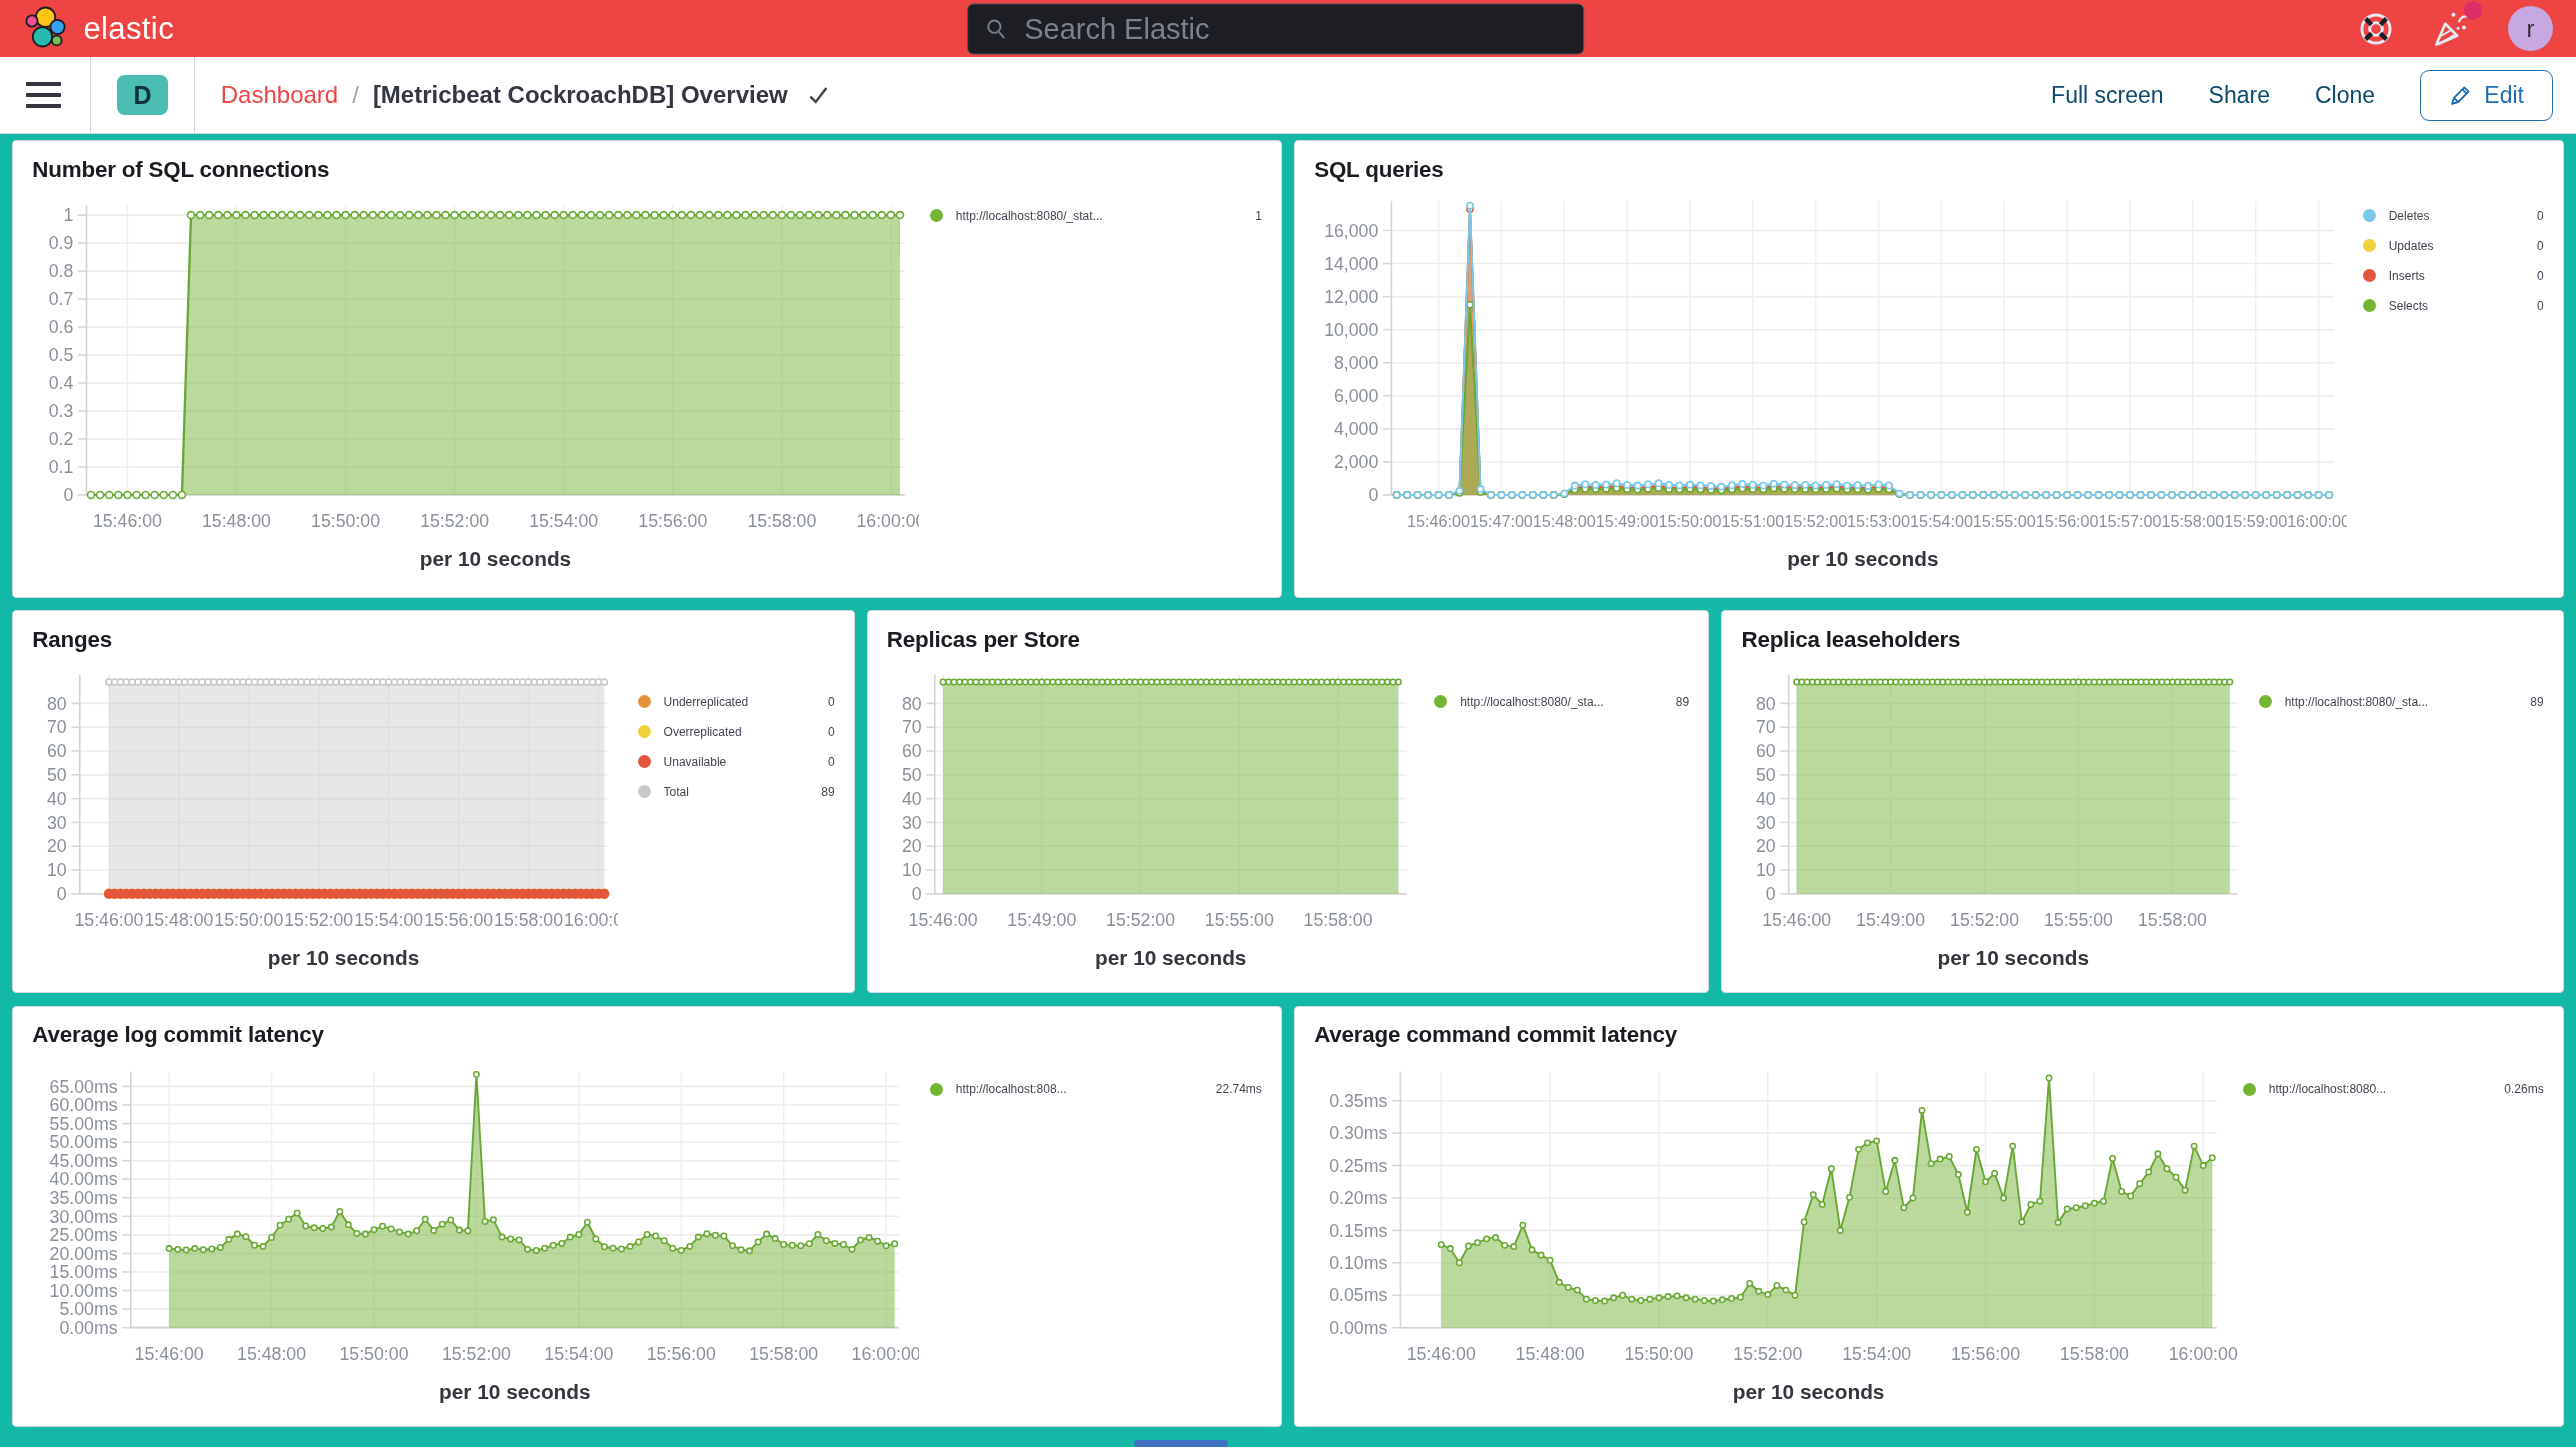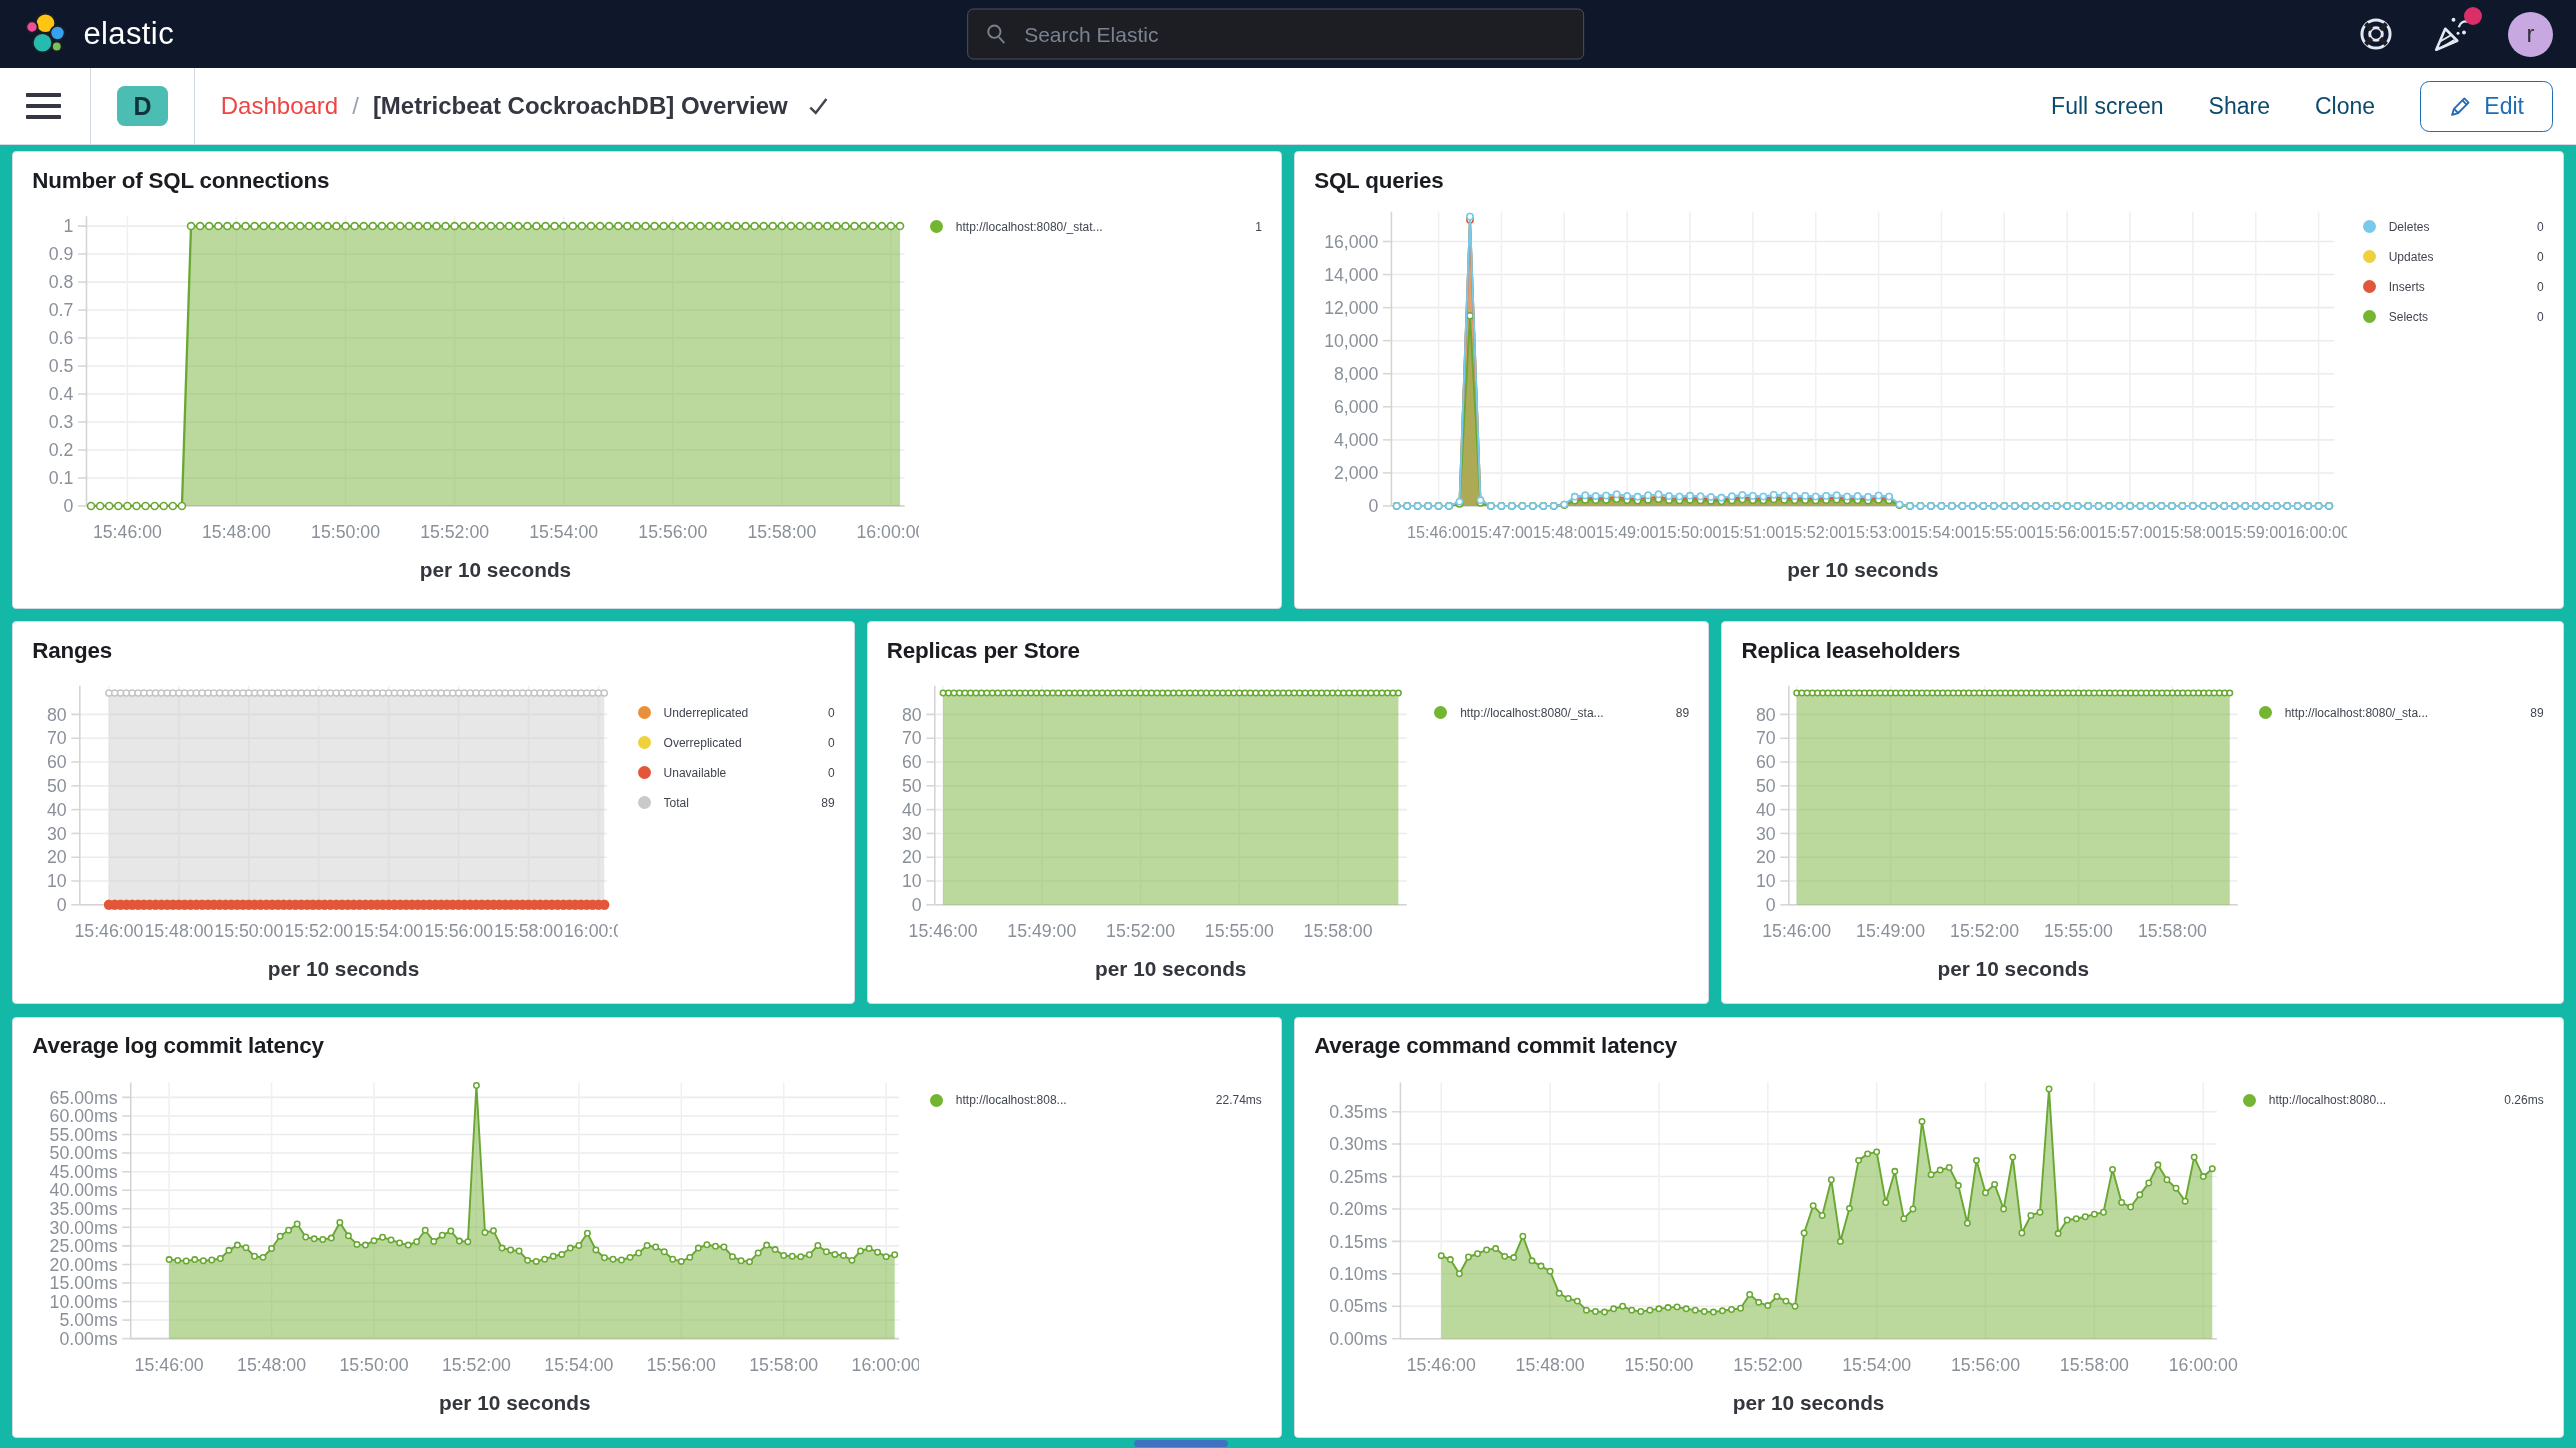--- a/index.html
+++ b/index.html
@@ -1,25 +1,25 @@
 <!DOCTYPE html>
 <html style="font-size:12.3px"><head>
 <meta charset="utf-8">
 <style>
   *{box-sizing:border-box}
   html,body{margin:0;padding:0}
   body{width:2576px;height:1448px;font-family:"Liberation Sans",sans-serif;background:#f5f7fa;overflow:hidden;position:relative}
 
   
-  .topbar{height:68px;background:#0f172a;display:flex;align-items:center;padding:0 23px;position:relative}
+  .topbar{height:57px;background:#ef4444;display:flex;align-items:center;padding:0 23px;position:relative}
   .brand{display:flex;align-items:center;gap:15.4px}
   .brand-name{color:#fff;font-size:31px;font-weight:400;letter-spacing:0.4px}
   .searchwrap{position:absolute;left:50%;top:50%;transform:translate(-52%,-50%);width:617px;height:51px;
     border:1.5px solid #4c515c;border-radius:6.2px;background:#1d1e24;display:flex;align-items:center;padding:0 17px;gap:14px}
-  .searchwrap input{flex:1;background:transparent;border:none;outline:none;color:#d4dae5;font-size:21px;font-family:"Liberation Sans",sans-serif}
+  .searchwrap input{flex:1;background:transparent;border:none;outline:none;color:#d4dae5;font-size:29px;font-family:"Liberation Sans",sans-serif}
   .searchwrap input::placeholder{color:#7a8291}
   .topicons{margin-left:auto;display:flex;align-items:center;gap:35px}
   .iconbtn{position:relative;display:flex;align-items:center;justify-content:center;cursor:pointer}
   .notifdot{position:absolute;top:-6.2px;right:-9.3px;width:18.5px;height:18.5px;border-radius:50%;background:#dc2f67}
   .avatar{width:45px;height:45px;border-radius:50%;background:#c7a8e0;display:flex;align-items:center;justify-content:center;
     font-size:24px;color:#32313a;cursor:pointer}
 
   
   .navbar{height:77px;background:#fff;border-bottom:0.8px solid #d3dae6;display:flex;align-items:center;padding:0 0 0 23px}
   .hamburger{display:flex;flex-direction:column;gap:7px;cursor:pointer;padding:4.6px 3.1px}

